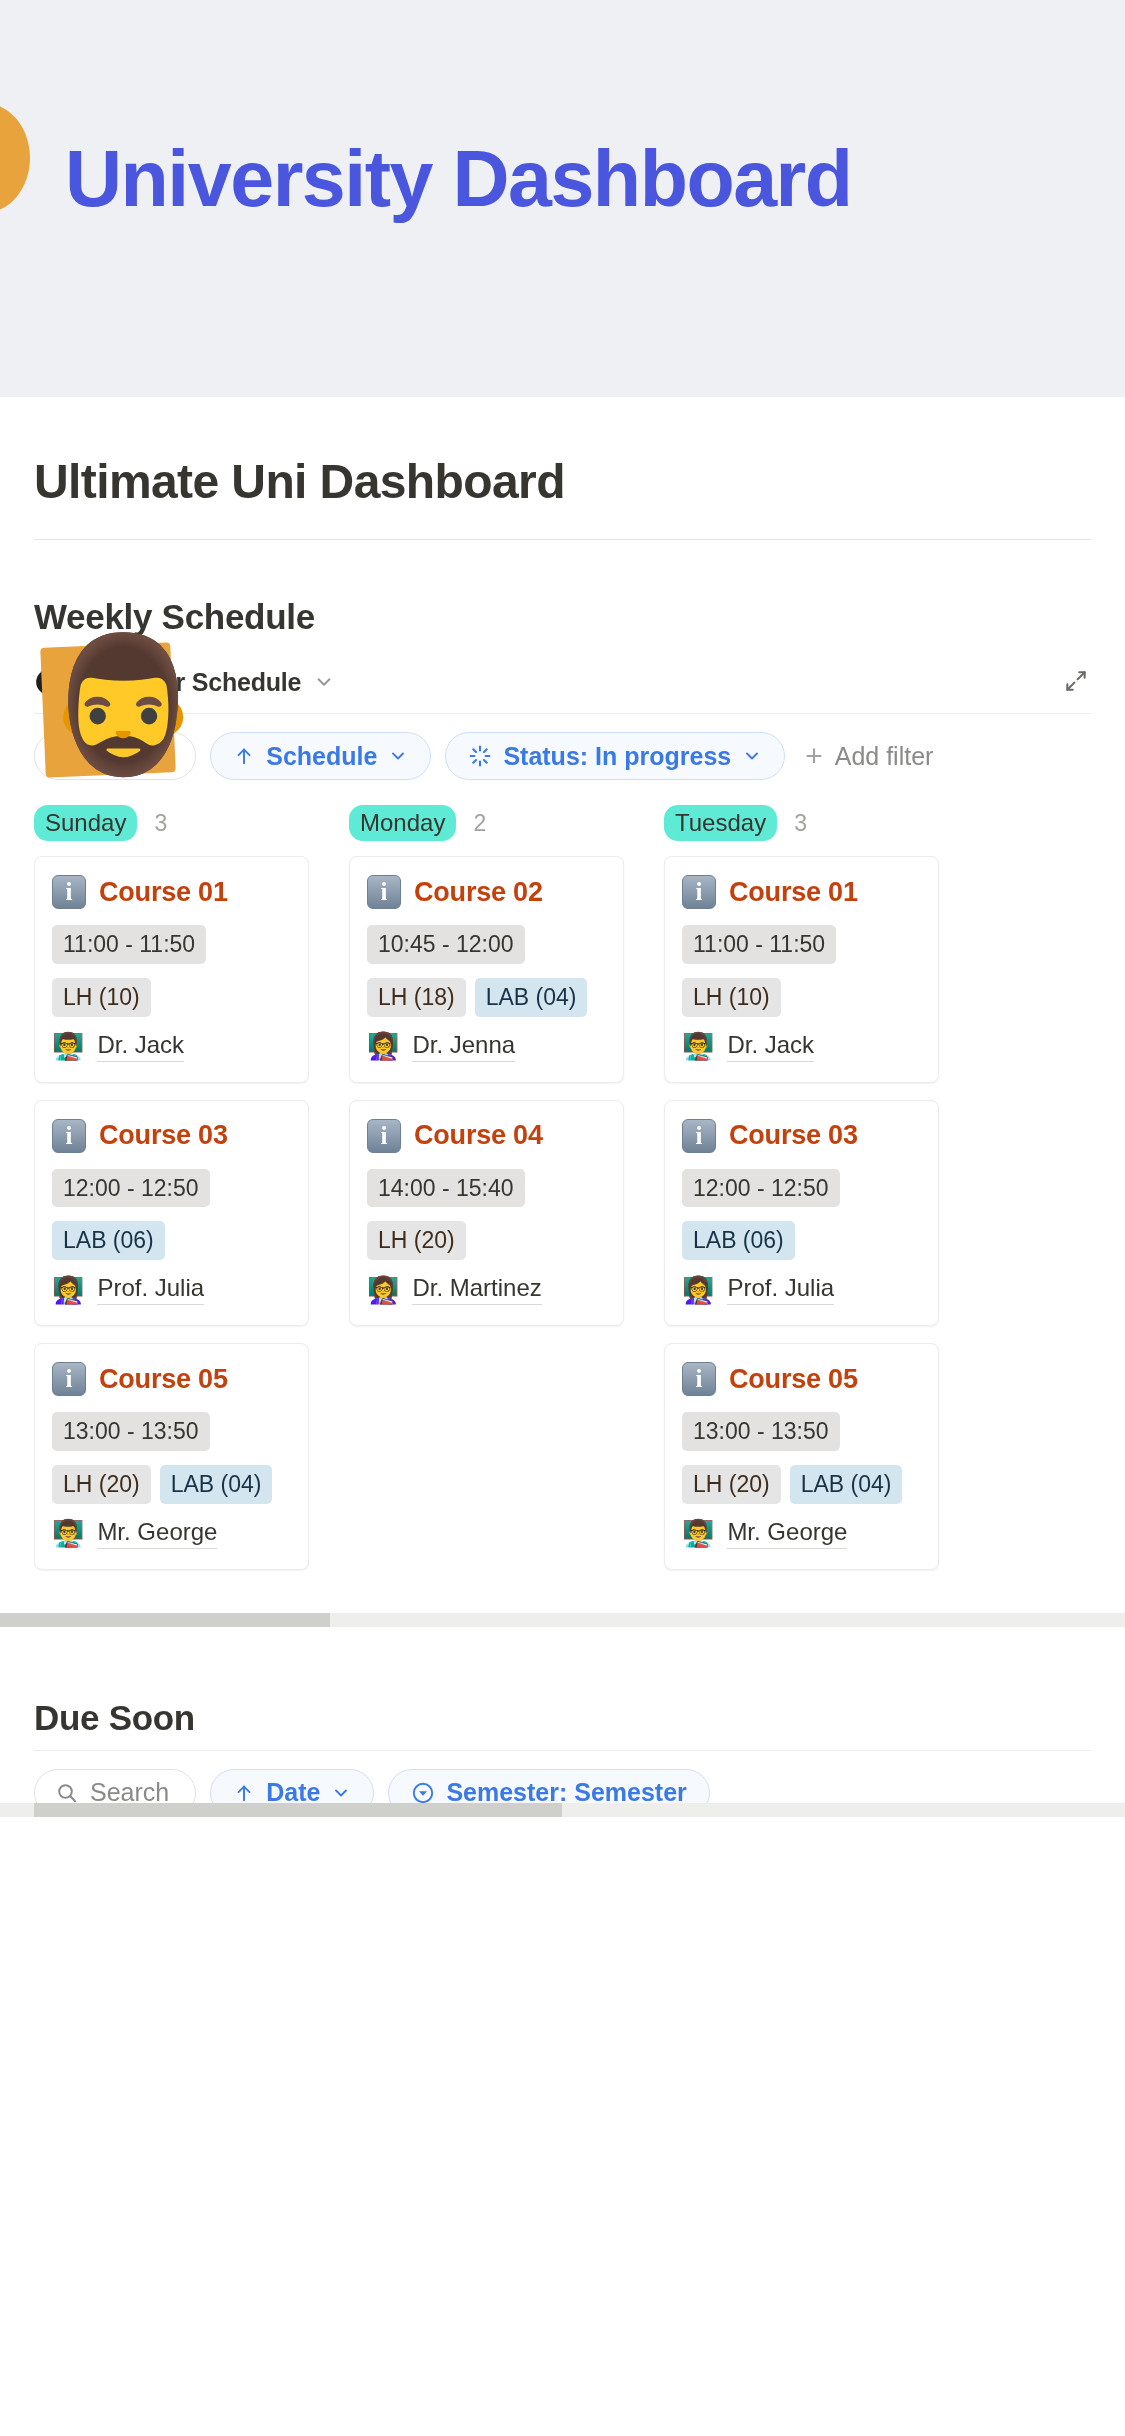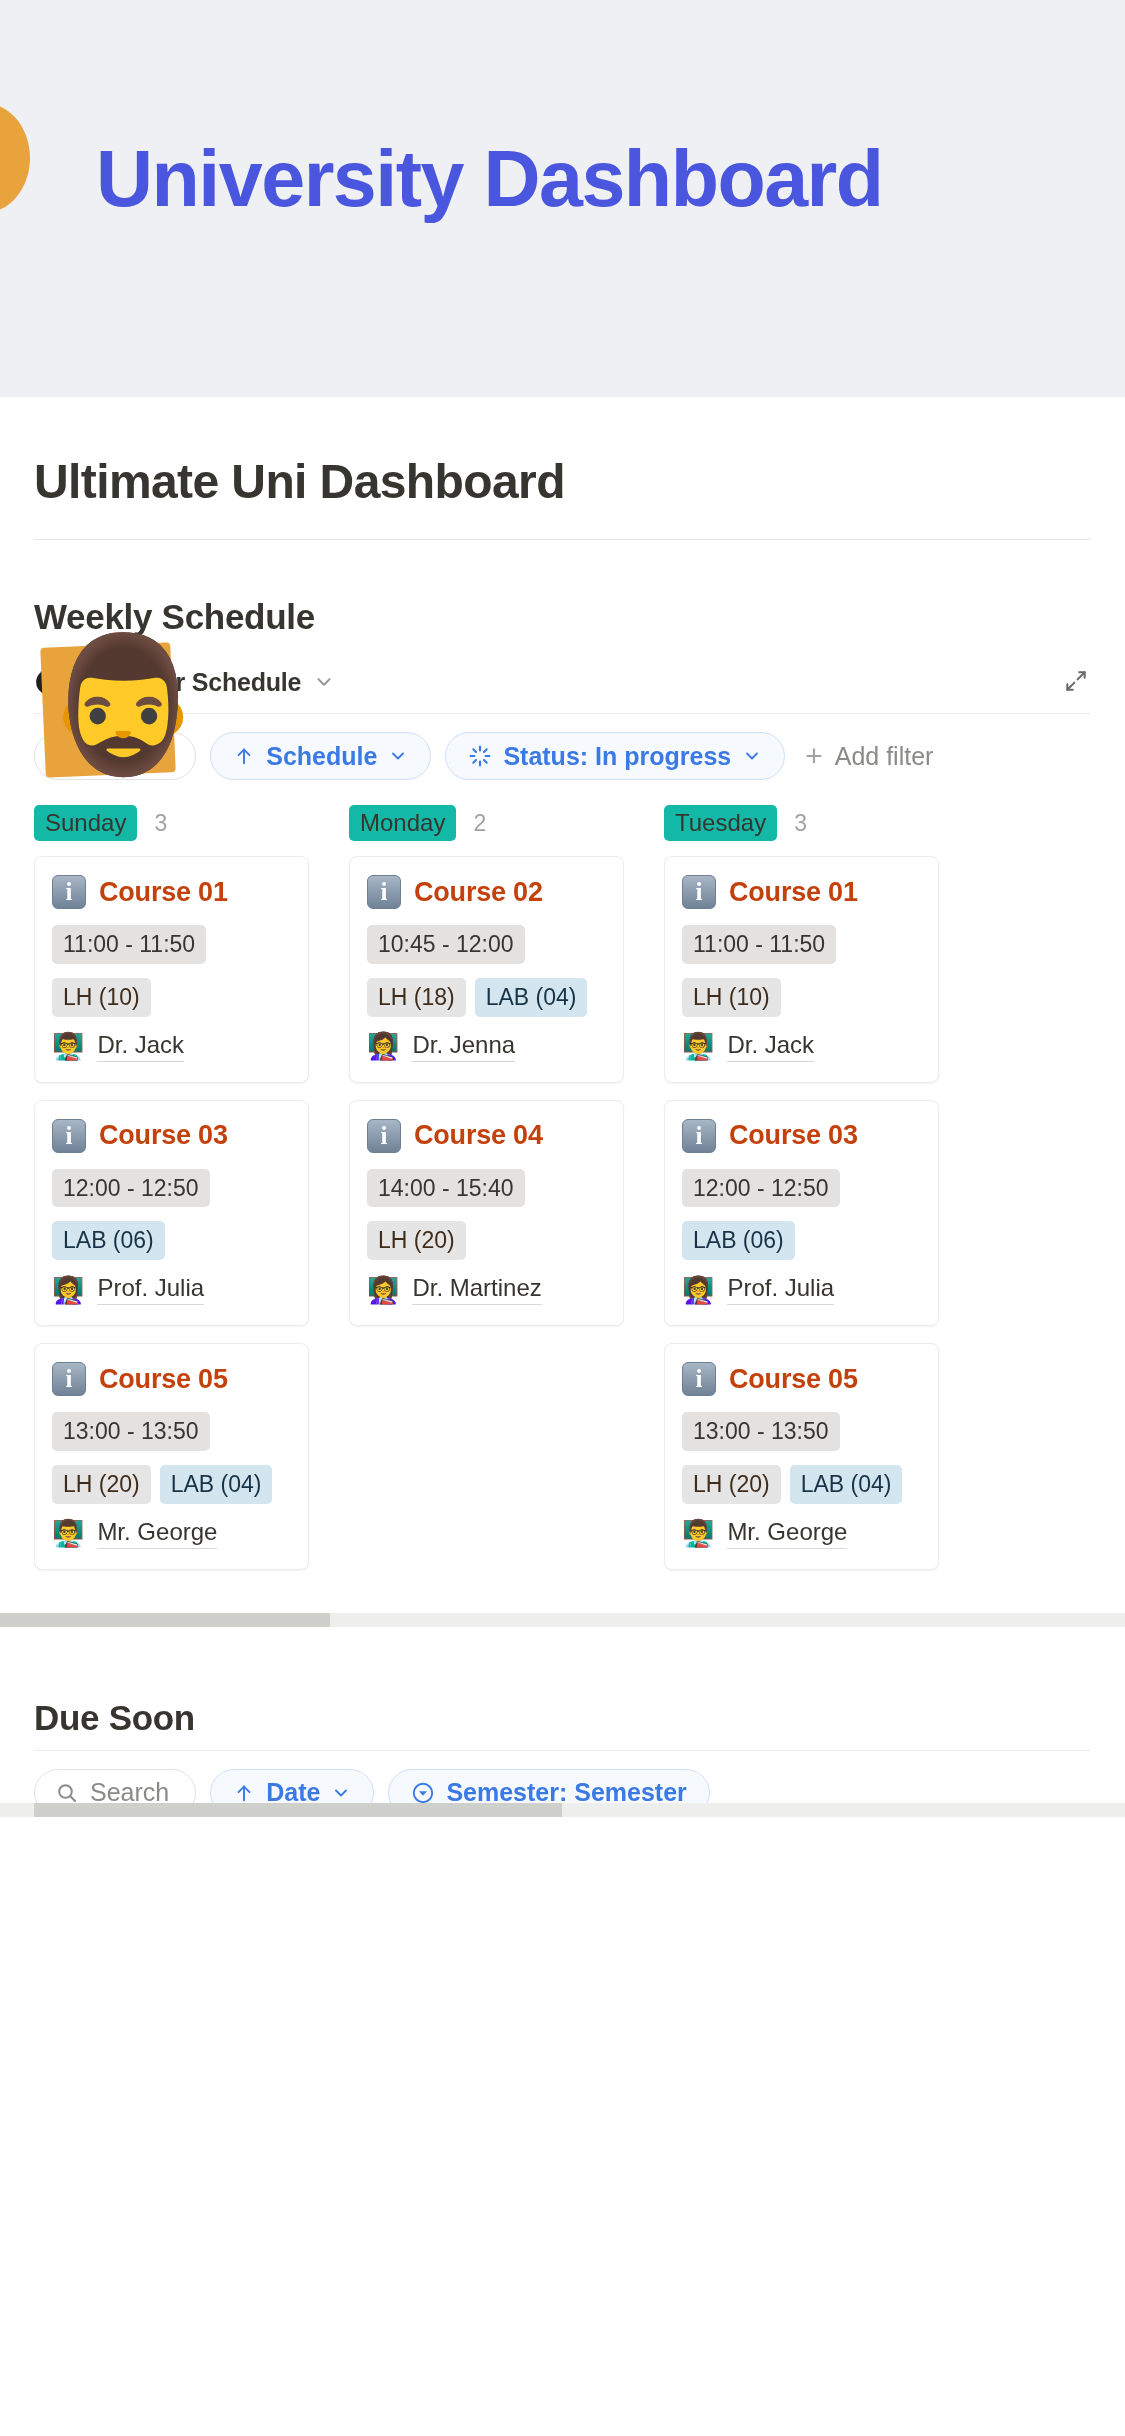--- a/index.html
+++ b/index.html
@@ -24,21 +24,21 @@
     position: absolute;
     left: -62px;
     top: 103px;
     width: 92px;
     height: 110px;
     background: #e8a33d;
     border-radius: 50%;
   }
   .banner-title {
     position: absolute;
-    left: 96px;
+    left: 65px;
     top: 139px;
     font-size: 79px;
     font-weight: 700;
     color: #4a56dd;
     letter-spacing: -1.5px;
     white-space: nowrap;
     line-height: 1;
   }
 
   
@@ -211,22 +211,22 @@
     gap: 40px;
   }
   .col { width: 275px; flex: 0 0 275px; }
   .col-head {
     display: flex;
     align-items: center;
     height: 38px;
     margin-bottom: 14px;
   }
   .col-name {
-    background: #14b8a6;
-    border-radius: 5px;
+    background: #5eead4;
+    border-radius: 14px;
     padding: 4px 11px;
     font-size: 24px;
     color: #37352f;
     font-weight: 500;
   }
   .col-count {
     margin-left: 17px;
     font-size: 23px;
     color: #a3a29f;
   }

